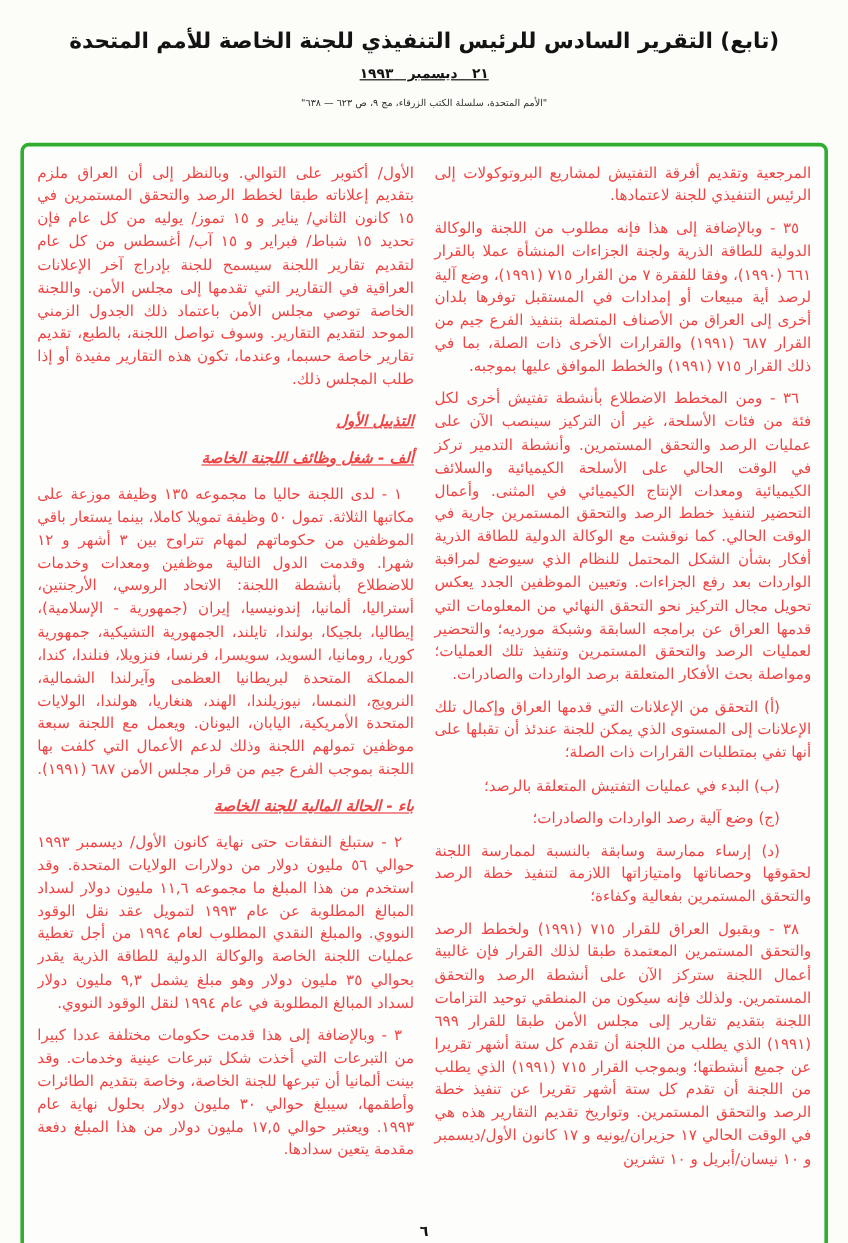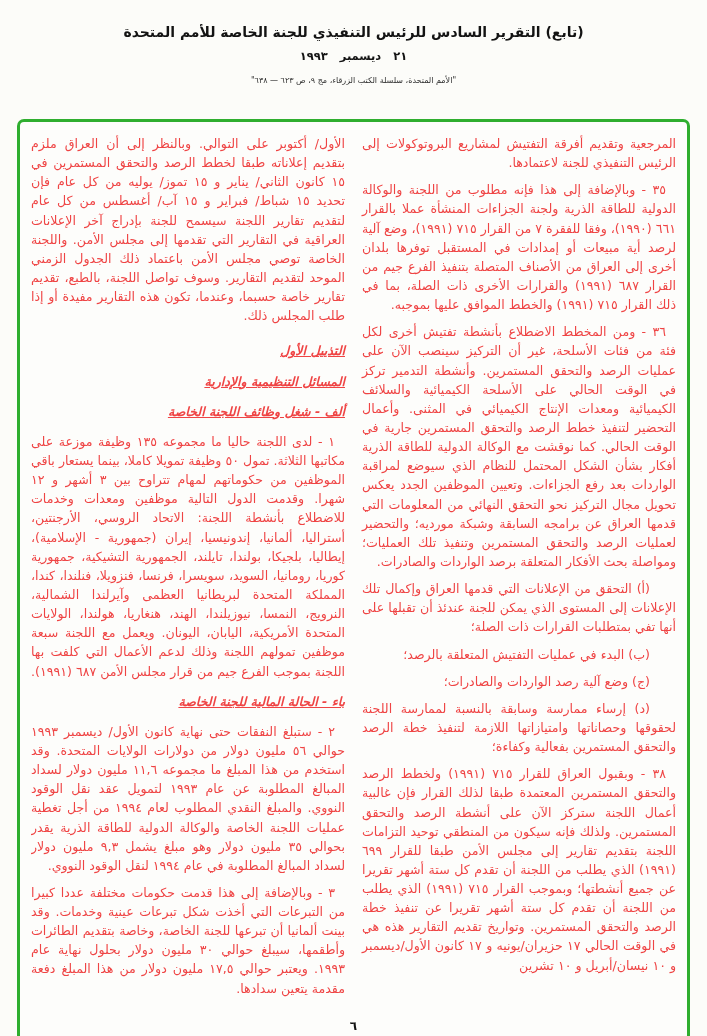--- a/index.html
+++ b/index.html
@@ -9,22 +9,22 @@
     font-family:"DejaVu Sans",sans-serif;
   }
   .page{
     position:relative;width:707px;height:1036px;
     background:#fcfcf9;overflow:hidden;
   }
   .doc-header{
     position:absolute;top:24px;left:0;right:0;
     text-align:center;direction:rtl;color:#131313;
   }
-  .doc-title{font-size:14px;font-weight:bold;}
-  .doc-date{font-size:11.5px;font-weight:bold;margin-top:9px;word-spacing:8px;}
+  .doc-title{font-size:18px;font-weight:bold;}
+  .doc-date{font-size:11.5px;font-weight:bold;margin-top:9px;word-spacing:8px;text-decoration:underline;}
   .doc-source{font-size:8px;margin-top:13px;color:#2e2e2e;}
   .green-box{
     position:absolute;left:17px;right:17px;top:119px;height:893px;
     border:3px solid #2fae2f;border-radius:7px;
     background:#fdfdfb;
     padding:12px 11px;
   }
   .cols{
     display:flex;flex-direction:row;direction:rtl;gap:17px;
     height:100%;overflow:hidden;
@@ -68,21 +68,20 @@
         <p class="list-item">(أ)  التحقق من الإعلانات التي قدمها العراق وإكمال تلك الإعلانات إلى المستوى الذي يمكن للجنة عندئذ أن تقبلها على أنها تفي بمتطلبات القرارات ذات الصلة؛</p>
         <p class="list-item">(ب)  البدء في عمليات التفتيش المتعلقة بالرصد؛</p>
         <p class="list-item">(ج)  وضع آلية رصد الواردات والصادرات؛</p>
         <p class="list-item">(د)  إرساء ممارسة وسابقة بالنسبة لممارسة اللجنة لحقوقها وحصاناتها وامتيازاتها اللازمة لتنفيذ خطة الرصد والتحقق المستمرين بفعالية وكفاءة؛</p>
         <p class="numbered">٣٨ -  وبقبول العراق للقرار ٧١٥ (١٩٩١) ولخطط الرصد والتحقق المستمرين المعتمدة طبقا لذلك القرار فإن غالبية أعمال اللجنة ستركز الآن على أنشطة الرصد والتحقق المستمرين. ولذلك فإنه سيكون من المنطقي توحيد التزامات اللجنة بتقديم تقارير إلى مجلس الأمن طبقا للقرار ٦٩٩ (١٩٩١) الذي يطلب من اللجنة أن تقدم كل ستة أشهر تقريرا عن جميع أنشطتها؛ وبموجب القرار ٧١٥ (١٩٩١) الذي يطلب من اللجنة أن تقدم كل ستة أشهر تقريرا عن تنفيذ خطة الرصد والتحقق المستمرين. وتواريخ تقديم التقارير هذه هي في الوقت الحالي ١٧ حزيران/يونيه و ١٧ كانون الأول/ديسمبر و ١٠ نيسان/أبريل و ١٠ تشرين</p>
       </div>
 
       <div class="col">
         <p>الأول/ أكتوبر على التوالي. وبالنظر إلى أن العراق ملزم بتقديم إعلاناته طبقا لخطط الرصد والتحقق المستمرين في ١٥ كانون الثاني/ يناير و ١٥ تموز/ يوليه من كل عام فإن تحديد ١٥ شباط/ فبراير و ١٥ آب/ أغسطس من كل عام لتقديم تقارير اللجنة سيسمح للجنة بإدراج آخر الإعلانات العراقية في التقارير التي تقدمها إلى مجلس الأمن. واللجنة الخاصة توصي مجلس الأمن باعتماد ذلك الجدول الزمني الموحد لتقديم التقارير. وسوف تواصل اللجنة، بالطبع، تقديم تقارير خاصة حسبما، وعندما، تكون هذه التقارير مفيدة أو إذا طلب المجلس ذلك.</p>
         <p class="heading appendix">التذييل الأول</p>
-        <p class="heading">المسائل التنظيمية والإدارية</p>
         <p class="heading">ألف -  شغل وظائف اللجنة الخاصة</p>
         <p class="numbered">١ -  لدى اللجنة حاليا ما مجموعه ١٣٥ وظيفة موزعة على مكاتبها الثلاثة. تمول ٥٠ وظيفة تمويلا كاملا، بينما يستعار باقي الموظفين من حكوماتهم لمهام تتراوح بين ٣ أشهر و ١٢ شهرا. وقدمت الدول التالية موظفين ومعدات وخدمات للاضطلاع بأنشطة اللجنة: الاتحاد الروسي، الأرجنتين، أستراليا، ألمانيا، إندونيسيا، إيران (جمهورية - الإسلامية)، إيطاليا، بلجيكا، بولندا، تايلند، الجمهورية التشيكية، جمهورية كوريا، رومانيا، السويد، سويسرا، فرنسا، فنزويلا، فنلندا، كندا، المملكة المتحدة لبريطانيا العظمى وآيرلندا الشمالية، النرويج، النمسا، نيوزيلندا، الهند، هنغاريا، هولندا، الولايات المتحدة الأمريكية، اليابان، اليونان. ويعمل مع اللجنة سبعة موظفين تمولهم اللجنة وذلك لدعم الأعمال التي كلفت بها اللجنة بموجب الفرع جيم من قرار مجلس الأمن ٦٨٧ (١٩٩١).</p>
         <p class="heading">باء -  الحالة المالية للجنة الخاصة</p>
         <p class="numbered">٢ -  ستبلغ النفقات حتى نهاية كانون الأول/ ديسمبر ١٩٩٣ حوالي ٥٦ مليون دولار من دولارات الولايات المتحدة. وقد استخدم من هذا المبلغ ما مجموعه ١١,٦ مليون دولار لسداد المبالغ المطلوبة عن عام ١٩٩٣ لتمويل عقد نقل الوقود النووي. والمبلغ النقدي المطلوب لعام ١٩٩٤ من أجل تغطية عمليات اللجنة الخاصة والوكالة الدولية للطاقة الذرية يقدر بحوالي ٣٥ مليون دولار وهو مبلغ يشمل ٩,٣ مليون دولار لسداد المبالغ المطلوبة في عام ١٩٩٤ لنقل الوقود النووي.</p>
         <p class="numbered">٣ -  وبالإضافة إلى هذا قدمت حكومات مختلفة عددا كبيرا من التبرعات التي أخذت شكل تبرعات عينية وخدمات. وقد بينت ألمانيا أن تبرعها للجنة الخاصة، وخاصة بتقديم الطائرات وأطقمها، سيبلغ حوالي ٣٠ مليون دولار بحلول نهاية عام ١٩٩٣. ويعتبر حوالي ١٧,٥ مليون دولار من هذا المبلغ دفعة مقدمة يتعين سدادها.</p>
       </div>
 
     </div>
   </div>
 

